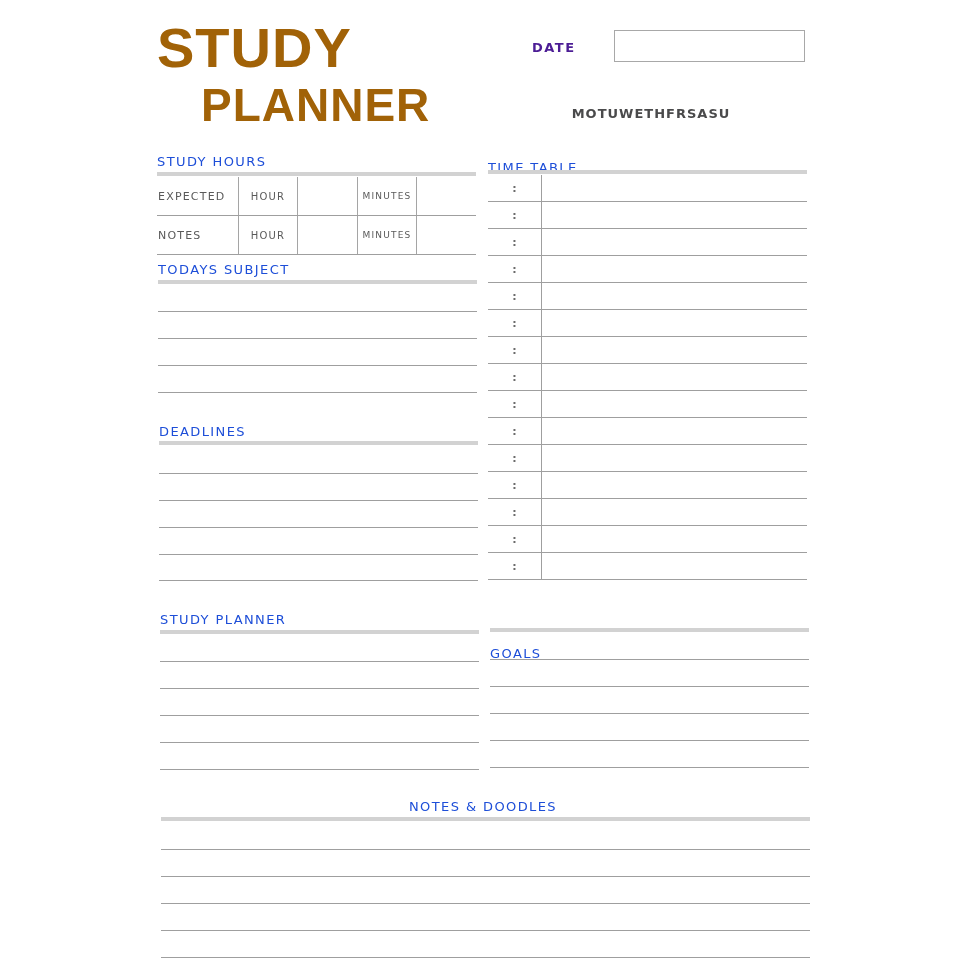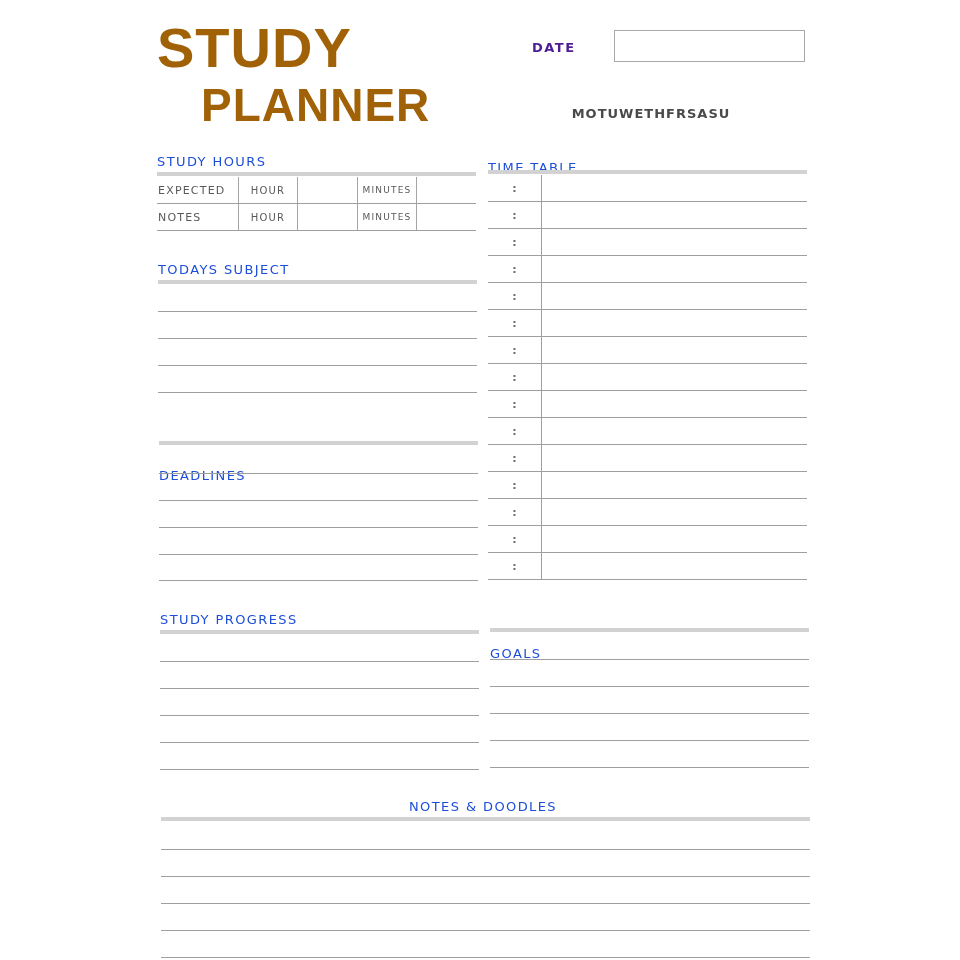--- a/index.html
+++ b/index.html
@@ -18,21 +18,21 @@
 
     .days { position: absolute; left: 492px; top: 106px; width: 318px; display: flex; justify-content: center; }
     .day { font-size: 13px; font-weight: 700; letter-spacing: 1px; color: #4a4a4b; }
 
     .sec-title { position: absolute; font-size: 13px; font-weight: 400; letter-spacing: 1.4px; color: #1d4ed8; }
     .sec-bar { position: absolute; height: 4px; background: #d2d2d2; }
     .rule { position: absolute; height: 1px; background: #9f9f9f; }
 
     
     .hours { position: absolute; left: 157px; top: 177px; width: 319px; }
-    .hours-row { display: flex; height: 27px; border-bottom: 1px solid #9f9f9f; }
+    .hours-row { display: flex; height: 39px; border-bottom: 1px solid #9f9f9f; }
     .hours-row > div { font-size: 10px; letter-spacing: 1.2px; color: #5a5a5a; display: flex; align-items: center; }
     .c-label { width: 81px; padding-left: 1px; font-size: 11px !important; }
     .c-hour { width: 59px; border-left: 1px solid #a5a5a5; justify-content: center; }
     .c-hval { width: 60px; border-left: 1px solid #a5a5a5; }
     .c-min { width: 59px; border-left: 1px solid #a5a5a5; justify-content: center; font-size: 9px !important; }
     .c-mval { flex: 1; border-left: 1px solid #a5a5a5; }
 
     
     .tt { position: absolute; left: 488px; top: 175px; width: 319px; }
     .tt-row { display: flex; height: 27px; border-bottom: 1px solid #9f9f9f; }
@@ -76,21 +76,21 @@
   </div>
 </div>
 
 <div class="sec-title" style="left:158px;top:262px;">TODAYS SUBJECT</div>
 <div class="sec-bar" style="left:158px;top:280px;width:319px;"></div>
 <div class="rule" style="left:158px;top:311px;width:319px;"></div>
 <div class="rule" style="left:158px;top:338px;width:319px;"></div>
 <div class="rule" style="left:158px;top:365px;width:319px;"></div>
 <div class="rule" style="left:158px;top:392px;width:319px;"></div>
 
-<div class="sec-title" style="left:159px;top:424px;margin-top:44px;">DEADLINES</div>
+<div class="sec-title" style="left:159px;top:424px;">DEADLINES</div>
 <div class="sec-bar" style="left:159px;top:441px;width:319px;"></div>
 <div class="rule" style="left:159px;top:473px;width:319px;"></div>
 <div class="rule" style="left:159px;top:500px;width:319px;"></div>
 <div class="rule" style="left:159px;top:527px;width:319px;"></div>
 <div class="rule" style="left:159px;top:554px;width:319px;"></div>
 <div class="rule" style="left:159px;top:580px;width:319px;"></div>
 
 <div class="sec-title" style="left:488px;top:160px;text-align:center;">TIME TABLE</div>
 <div class="sec-bar" style="left:488px;top:170px;width:319px;"></div>
 <div class="tt">
@@ -149,21 +149,21 @@
   <div class="tt-row">
       <div class="tt-time">:</div>
       <div class="tt-entry"></div>
     </div>
   <div class="tt-row">
       <div class="tt-time">:</div>
       <div class="tt-entry"></div>
     </div>
 </div>
 
-<div class="sec-title" style="left:160px;top:612px;">STUDY PROGRESS</div>
+<div class="sec-title" style="left:160px;top:612px;">STUDY PLANNER</div>
 <div class="sec-bar" style="left:160px;top:630px;width:319px;"></div>
 <div class="rule" style="left:160px;top:661px;width:319px;"></div>
 <div class="rule" style="left:160px;top:688px;width:319px;"></div>
 <div class="rule" style="left:160px;top:715px;width:319px;"></div>
 <div class="rule" style="left:160px;top:742px;width:319px;"></div>
 <div class="rule" style="left:160px;top:769px;width:319px;"></div>
 
 <div class="sec-title" style="left:490px;top:610px;margin-top:36px;">GOALS</div>
 <div class="sec-bar" style="left:490px;top:628px;width:319px;"></div>
 <div class="rule" style="left:490px;top:659px;width:319px;"></div>

